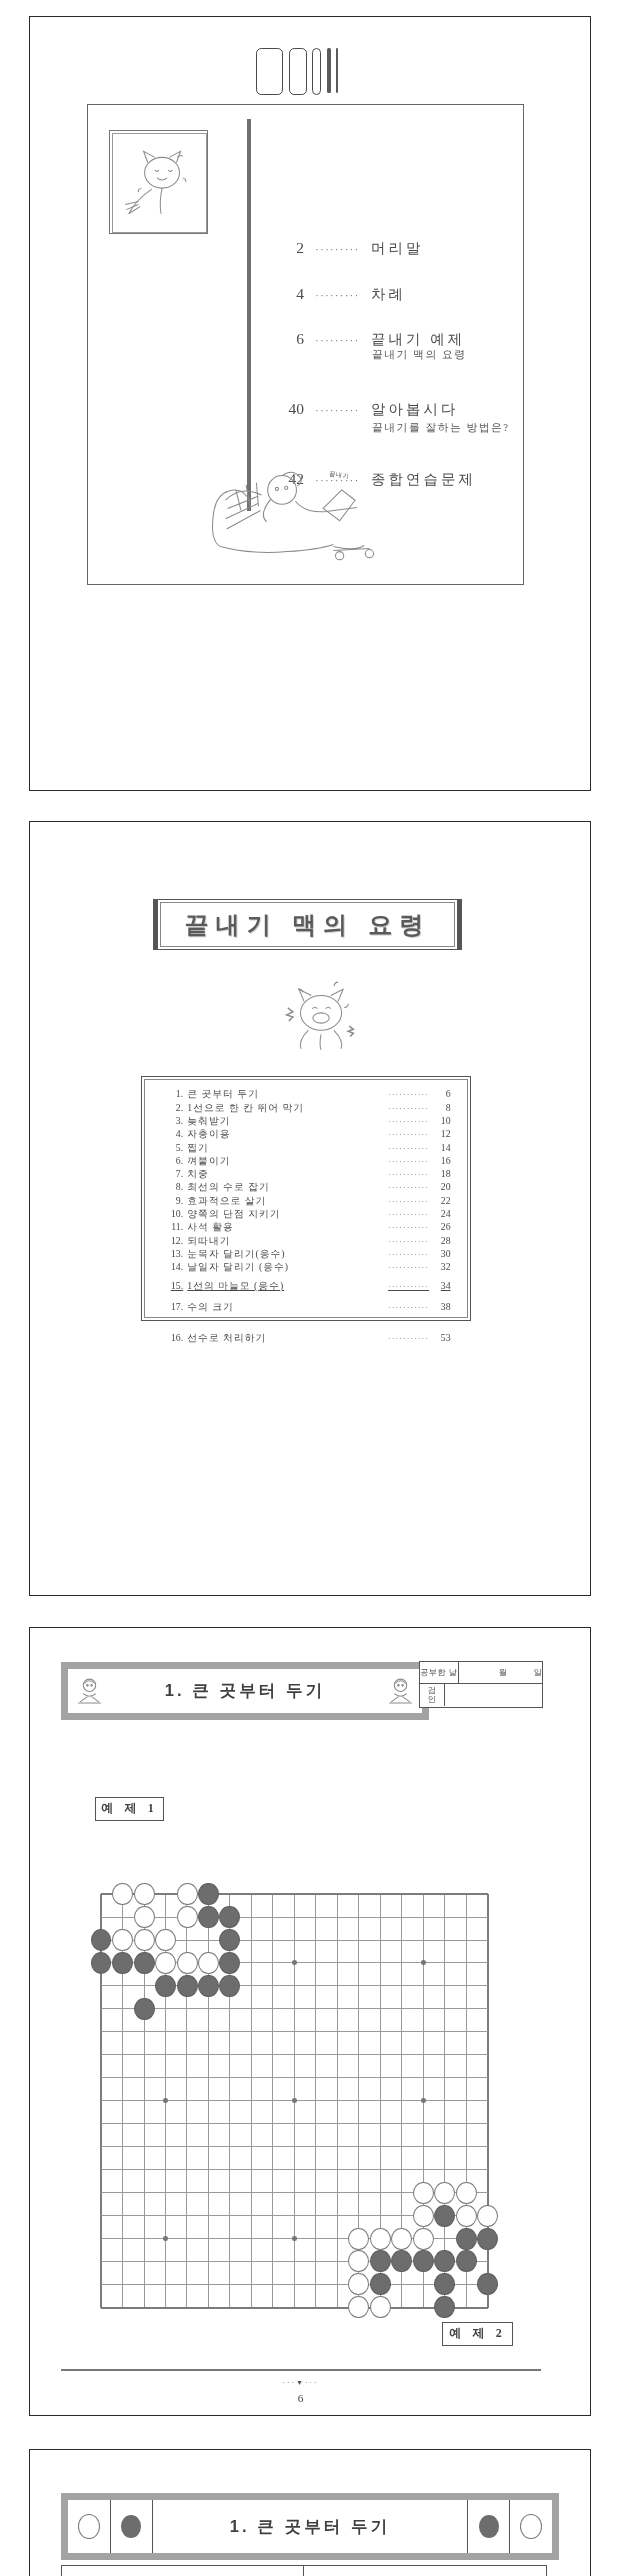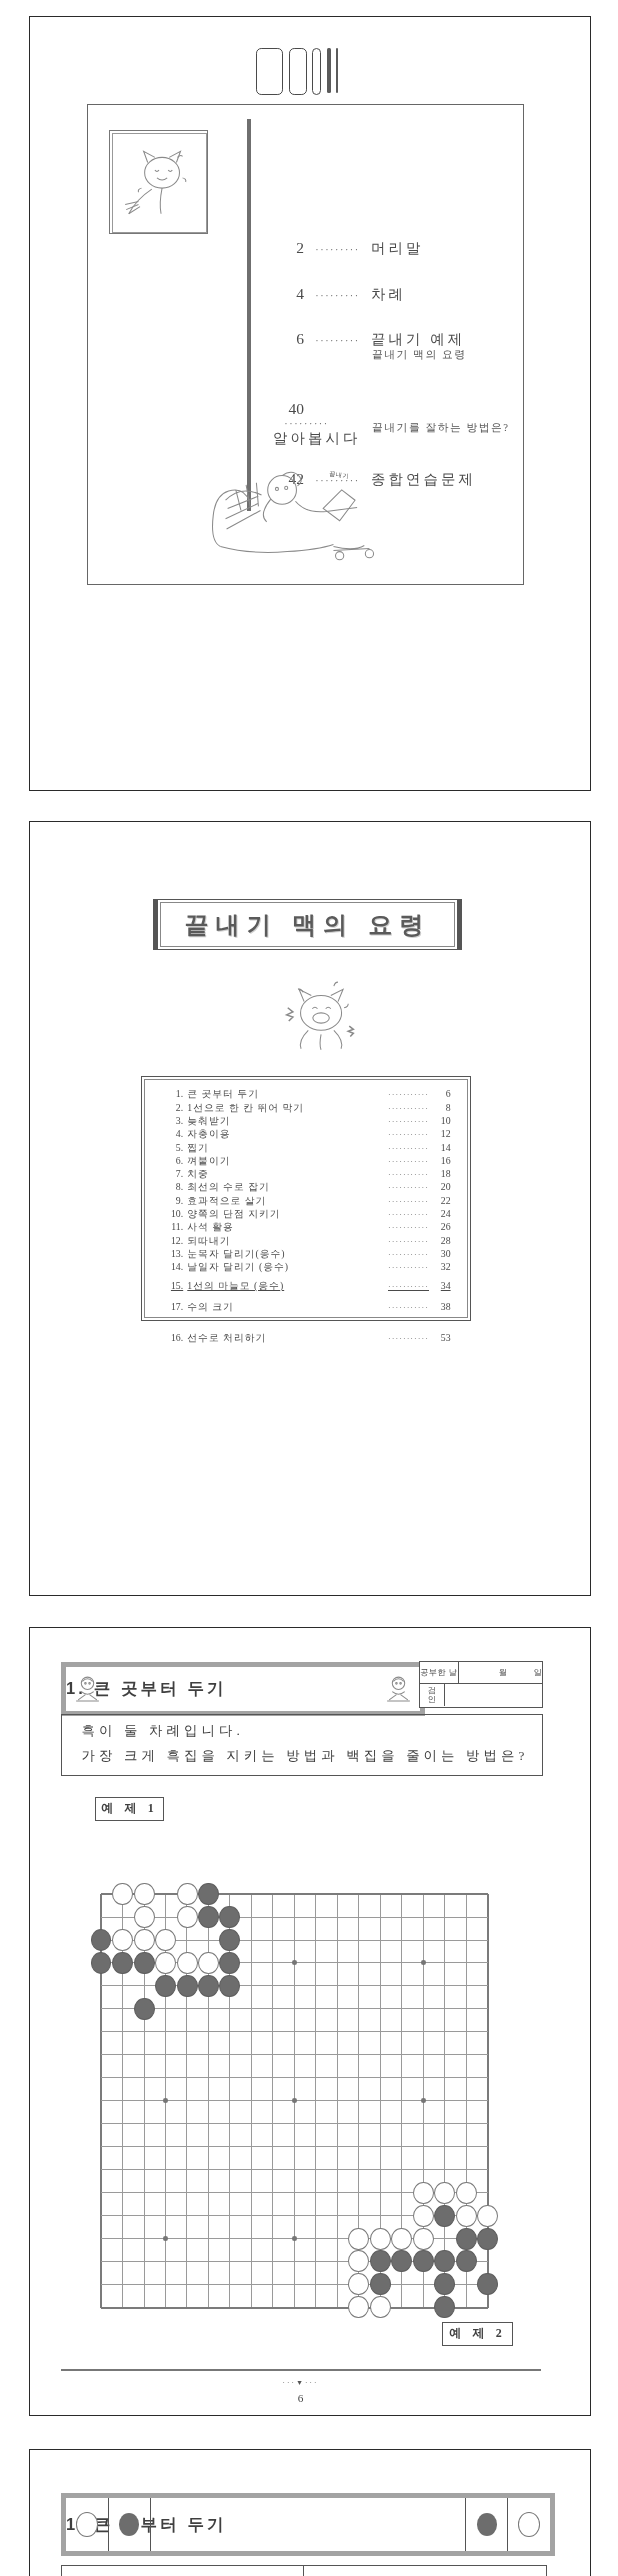--- a/index.html
+++ b/index.html
@@ -37,21 +37,21 @@
     letter-spacing:7.2px;color:#5a5a5a;text-shadow:1px 1px 0 #cfcfcf;position:relative;}
   .p2-cat{left:242px;top:155px;width:93px;height:82px;}
   .p2-listbox{left:111px;top:254px;width:328px;height:243px;border:0.8px solid #555;}
   .p2-listbox-inner{position:absolute;inset:2.1px;border:0.5px solid #888;}
   .ch-row{position:absolute;left:19.6px;width:289px;height:13.4px;display:flex;align-items:baseline;font-size:9.8px;color:#4a4a4a;}
   .ch-num{width:21.6px;text-align:right;margin-right:4.1px;}
   .ch-title{letter-spacing:1px;}
   .ch-dots{flex:1;text-align:right;font-size:8.2px;letter-spacing:1px;color:#666;overflow:hidden;white-space:nowrap;margin:0 3.1px;}
   .ch-page{width:18.5px;text-align:right;font-size:9.8px;}
   
-  .hdr-box{border:5px solid #a3a3a3;display:flex;align-items:center;}
+  .hdr-box{border:7px solid #a3a3a3;display:flex;align-items:center;justify-content:center;}
   .hdr-title{font-family:"Liberation Sans","DejaVu Sans",sans-serif;font-weight:bold;font-size:16.5px;letter-spacing:3.1px;color:#3f3f3f;}
   .study-table{border:1px solid #555;background:#fff;}
   .st-row1{display:flex;border-bottom:0.5px solid #555;height:20.6px;}
   .st-row2{display:flex;height:22px;}
   .st-cell-label{width:47px;border-right:0.5px solid #555;display:flex;align-items:center;justify-content:center;
      font-size:8.2px;letter-spacing:0.5px;color:#444;}
   .st-cell-label.narrow{width:24px;flex-direction:column;line-height:1.1;}
   .st-cell-rest{flex:1;display:flex;align-items:center;color:#444;font-size:8.2px;}
   .st-wol{margin-left:40px;} .st-il{margin-left:27px;}
   .problem-box{border:0.8px solid #555;}
@@ -116,21 +116,21 @@
             <span class="toc-num">4</span>
             <span class="toc-dots">·········</span>
             <span class="toc-label">차례</span>
           </div>
           <div class="abs toc-row" style="top: 225px;">
             <span class="toc-num">6</span>
             <span class="toc-dots">·········</span>
             <span class="toc-label">끝내기 예제</span>
           </div>
           <div class="abs toc-sub" style="top: 243px;">끝내기 맥의 요령</div>
-          <div class="abs toc-row" style="top: 295px; flex-direction: column;">
+          <div class="abs toc-row" style="top: 295px;">
             <span class="toc-num">40</span>
             <span class="toc-dots">·········</span>
             <span class="toc-label">알아봅시다</span>
           </div>
           <div class="abs toc-sub" style="top: 316px;">끝내기를 잘하는 방법은?</div>
           <div class="abs toc-row" style="top: 365px;">
             <span class="toc-num">42</span>
             <span class="toc-dots">·········</span>
             <span class="toc-label">종합연습문제</span>
           </div>
@@ -311,24 +311,20 @@
           <span class="st-il">일</span>
         </div>
       </div>
       <div class="st-row2">
         <div class="st-cell-label narrow">
           <span>검</span>
           <span>인</span>
         </div>
         <div class="st-cell-rest"></div>
       </div>
-    </div>
-    <div class="abs problem-box" style="left:31px;top:86px;width:480px;height:60px;">
-      <span class="problem-line" style="top:7.2px;">흑이 둘 차례입니다.</span>
-      <span class="problem-line" style="top:32px;">가장 크게 흑집을 지키는 방법과 백집을 줄이는 방법은?</span>
     </div>
     <div class="abs extag" style="left:65px;top:169px;width:67px;height:21.6px;">
       <span>예 제 1</span>
     </div>
     <div class="goboard" id="board-p3" style="left: 60px; top: 255px; width: 408px; height: 435px;">
         <div class="gline edge" style="left: 10px; top: 10.8px; width: 1.5px; height: 414px;"></div>
         <div class="gline" style="left: 32px; top: 10.8px; width: 0.5px; height: 414px;"></div>
         <div class="gline" style="left: 54px; top: 10.8px; width: 0.5px; height: 414px;"></div>
         <div class="gline" style="left: 75px; top: 10.8px; width: 0.5px; height: 414px;"></div>
         <div class="gline" style="left: 96px; top: 10.8px; width: 0.5px; height: 414px;"></div>

